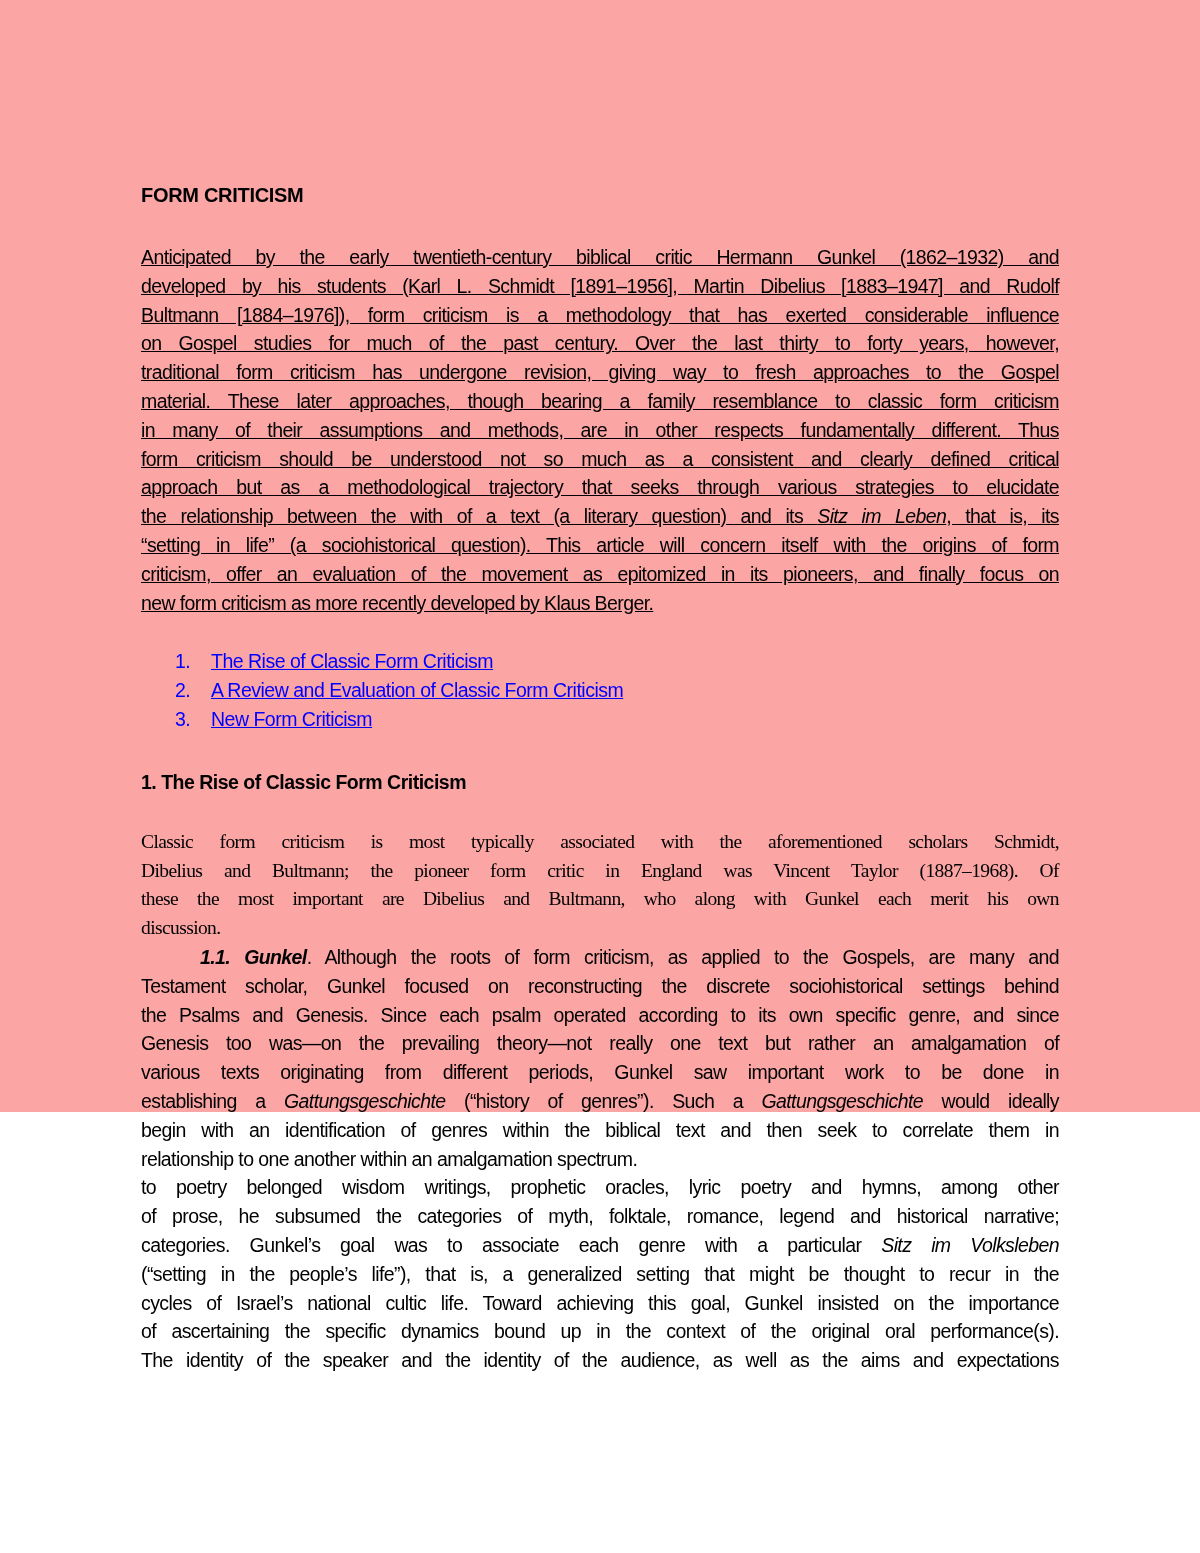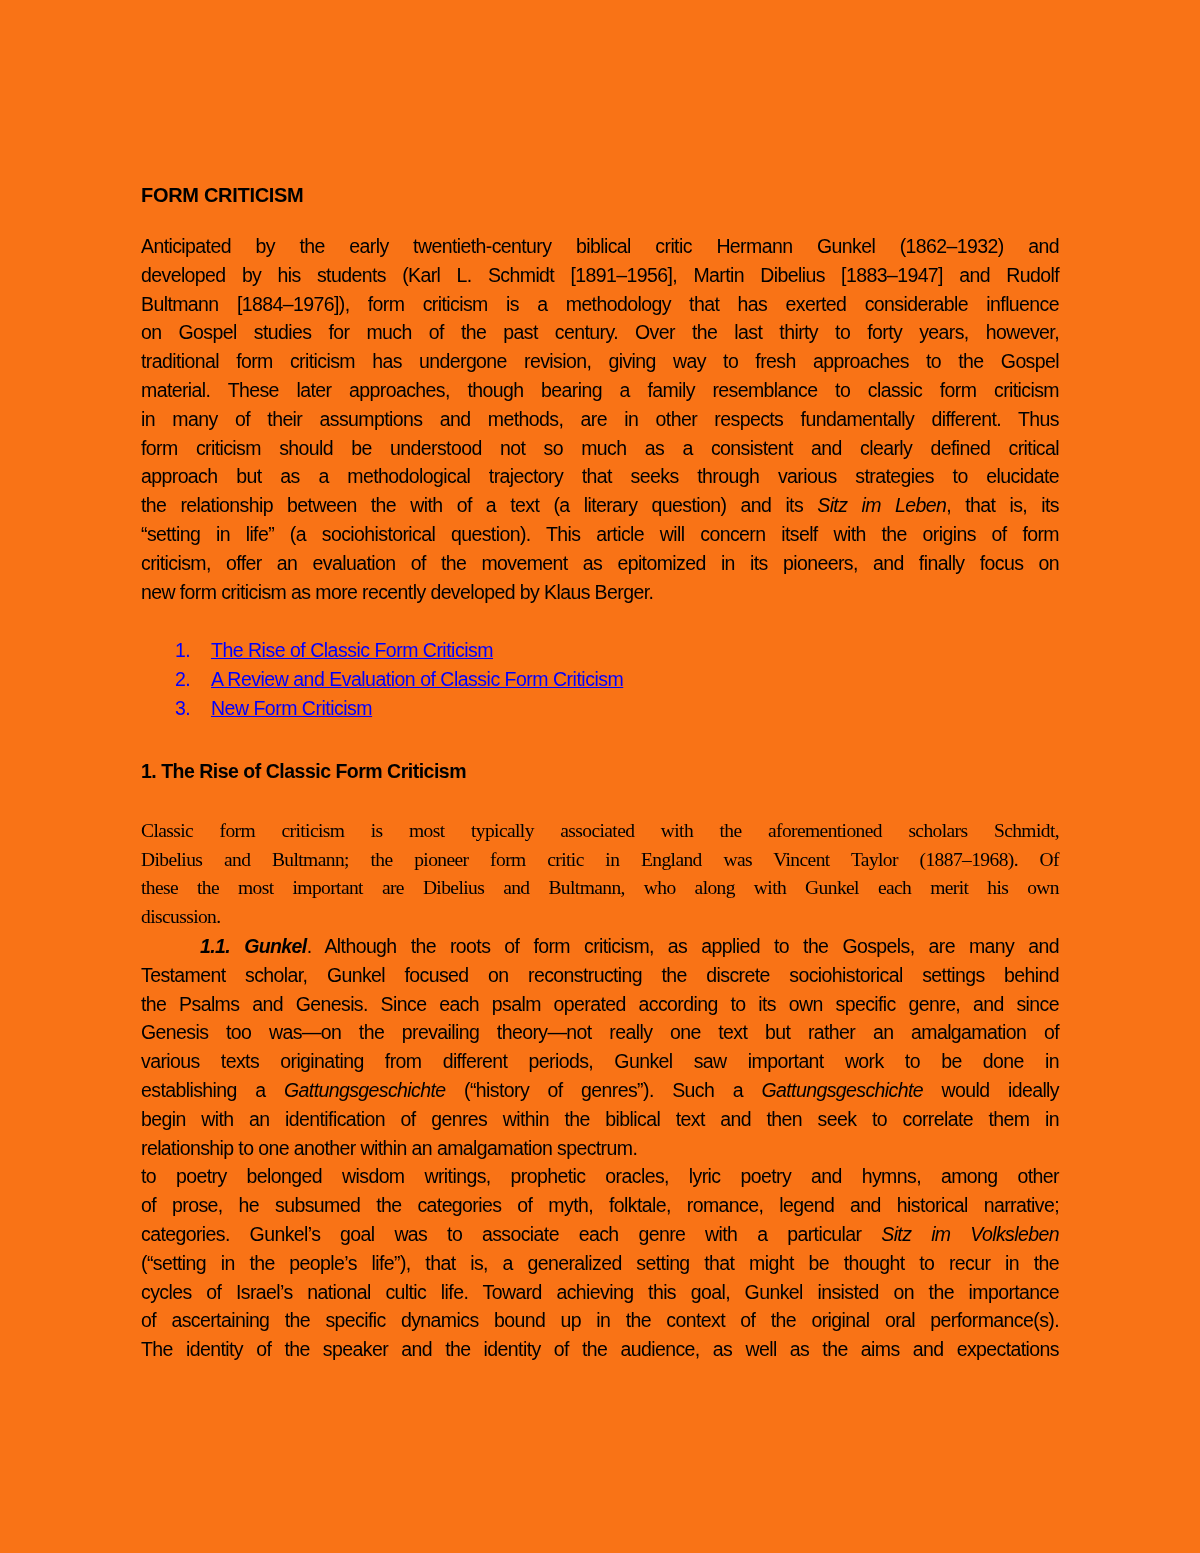--- a/index.html
+++ b/index.html
@@ -1,36 +1,36 @@
 <!DOCTYPE html>
 <html><head>
 <meta charset="utf-8">
 <style>
   html, body { margin: 0; padding: 0; background: #ffffff; }
   body { width: 1200px; height: 1553px; position: relative; overflow: hidden; }
   .page {
-    position: absolute; left: 0; top: 0; width: 1200px; height: 1553px; background: #f97316;
+    position: absolute; left: 0; top: 0; width: 1200px; height: 1112px; background: #fca5a5;
   }
   .content {
     position: absolute; left: 141px; top: 180px; width: 918px;
     font-family: "Liberation Sans", sans-serif;
     color: #000000;
   }
   .title {
     font-family: "Liberation Sans", sans-serif;
     font-weight: bold; font-size: 20px; line-height: 30px; margin: 0;
     letter-spacing: -0.3px;
   }
   .para {
     font-size: 19.5px; line-height: 28.8px; margin: 0; text-align: justify;
     letter-spacing: -0.6px;
   }
   .line { display: block; white-space: nowrap; text-align-last: justify; text-align: justify; }
   .line.last { text-align-last: left; }
-  .para1 { margin-top: 22px; }
+  .para1 { margin-top: 33px; text-decoration: underline; }
   .toc { list-style: none; margin: 30px 0 0 0; padding: 0 0 0 34px; }
   .toc li { font-size: 19.5px; line-height: 28.8px; letter-spacing: -0.5px; }
   .toc a { color: #0000ff; text-decoration: underline; cursor: pointer; }
   .toc .num { display: inline-block; width: 36px; }
   .sec-heading { font-weight: bold; font-size: 19.5px; line-height: 28px; margin: 34px 0 0 0; letter-spacing: -0.5px; }
   .para2 { margin-top: 32px; font-family: Liberation Serif, serif; }
   .indent { padding-left: 36px; }
   i { font-style: italic; }
   b { font-weight: bold; margin-left: 23px; }
 </style>

